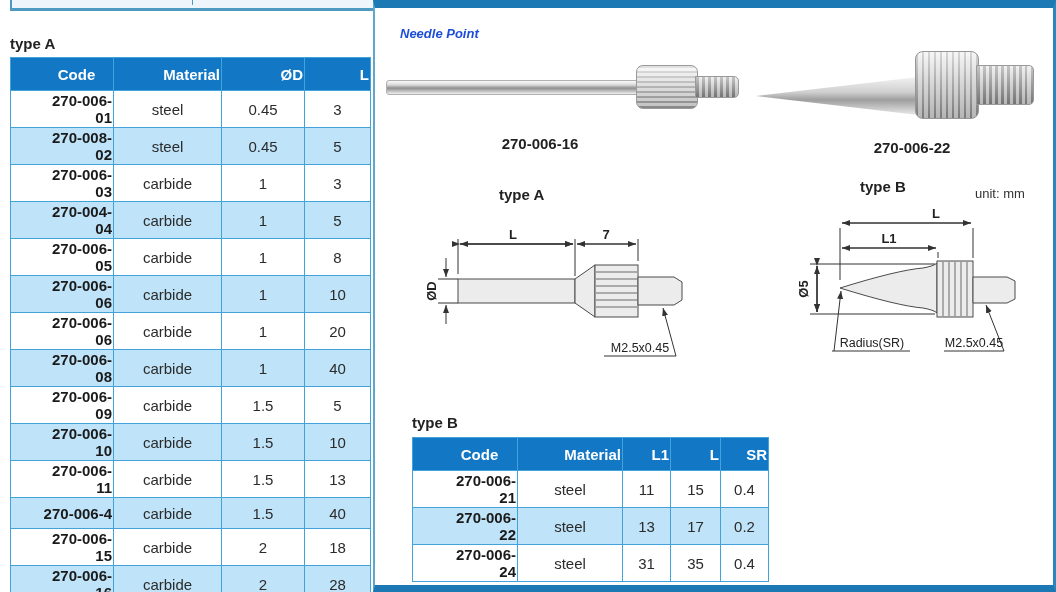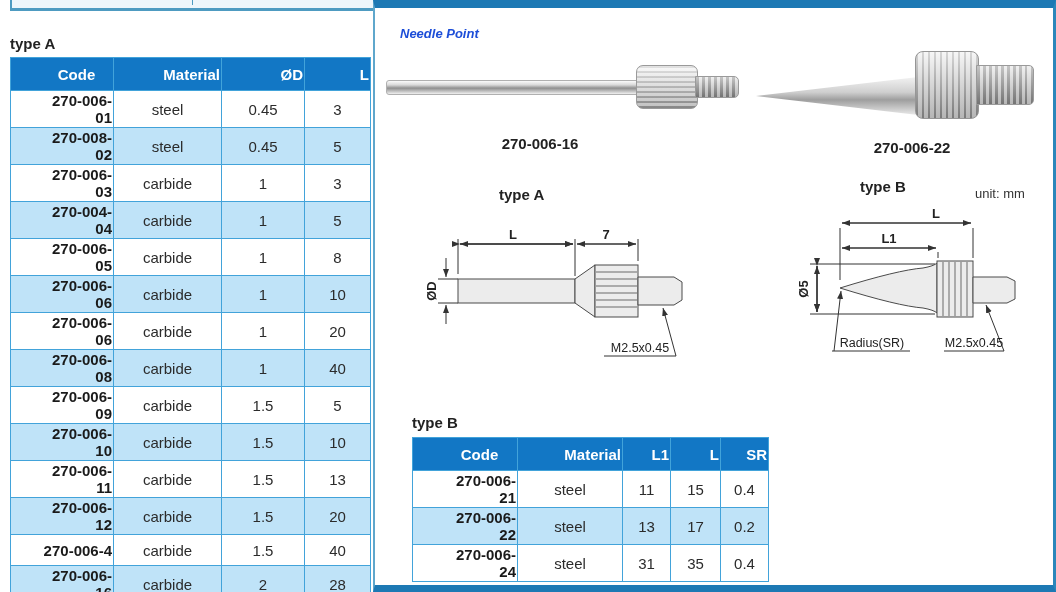--- a/index.html
+++ b/index.html
@@ -146,30 +146,30 @@
           <td>1.5</td>
           <td>10</td>
         </tr>
         <tr>
           <td>270-006-11</td>
           <td>carbide</td>
           <td>1.5</td>
           <td>13</td>
         </tr>
         <tr>
-          <td>270-006-12</td>
-          <td>carbide</td>
-          <td>1.5</td>
-          <td>20</td>
-        </tr>
-        <tr>
           <td>270-006-4</td>
           <td>carbide</td>
           <td>1.5</td>
           <td>40</td>
+        </tr>
+        <tr>
+          <td>270-006-15</td>
+          <td>carbide</td>
+          <td>2</td>
+          <td>18</td>
         </tr>
         <tr>
           <td>270-006-16</td>
           <td>carbide</td>
           <td>2</td>
           <td>28</td>
         </tr>
         <tr>
           <td>270-006-17</td>
           <td>carbide</td>

